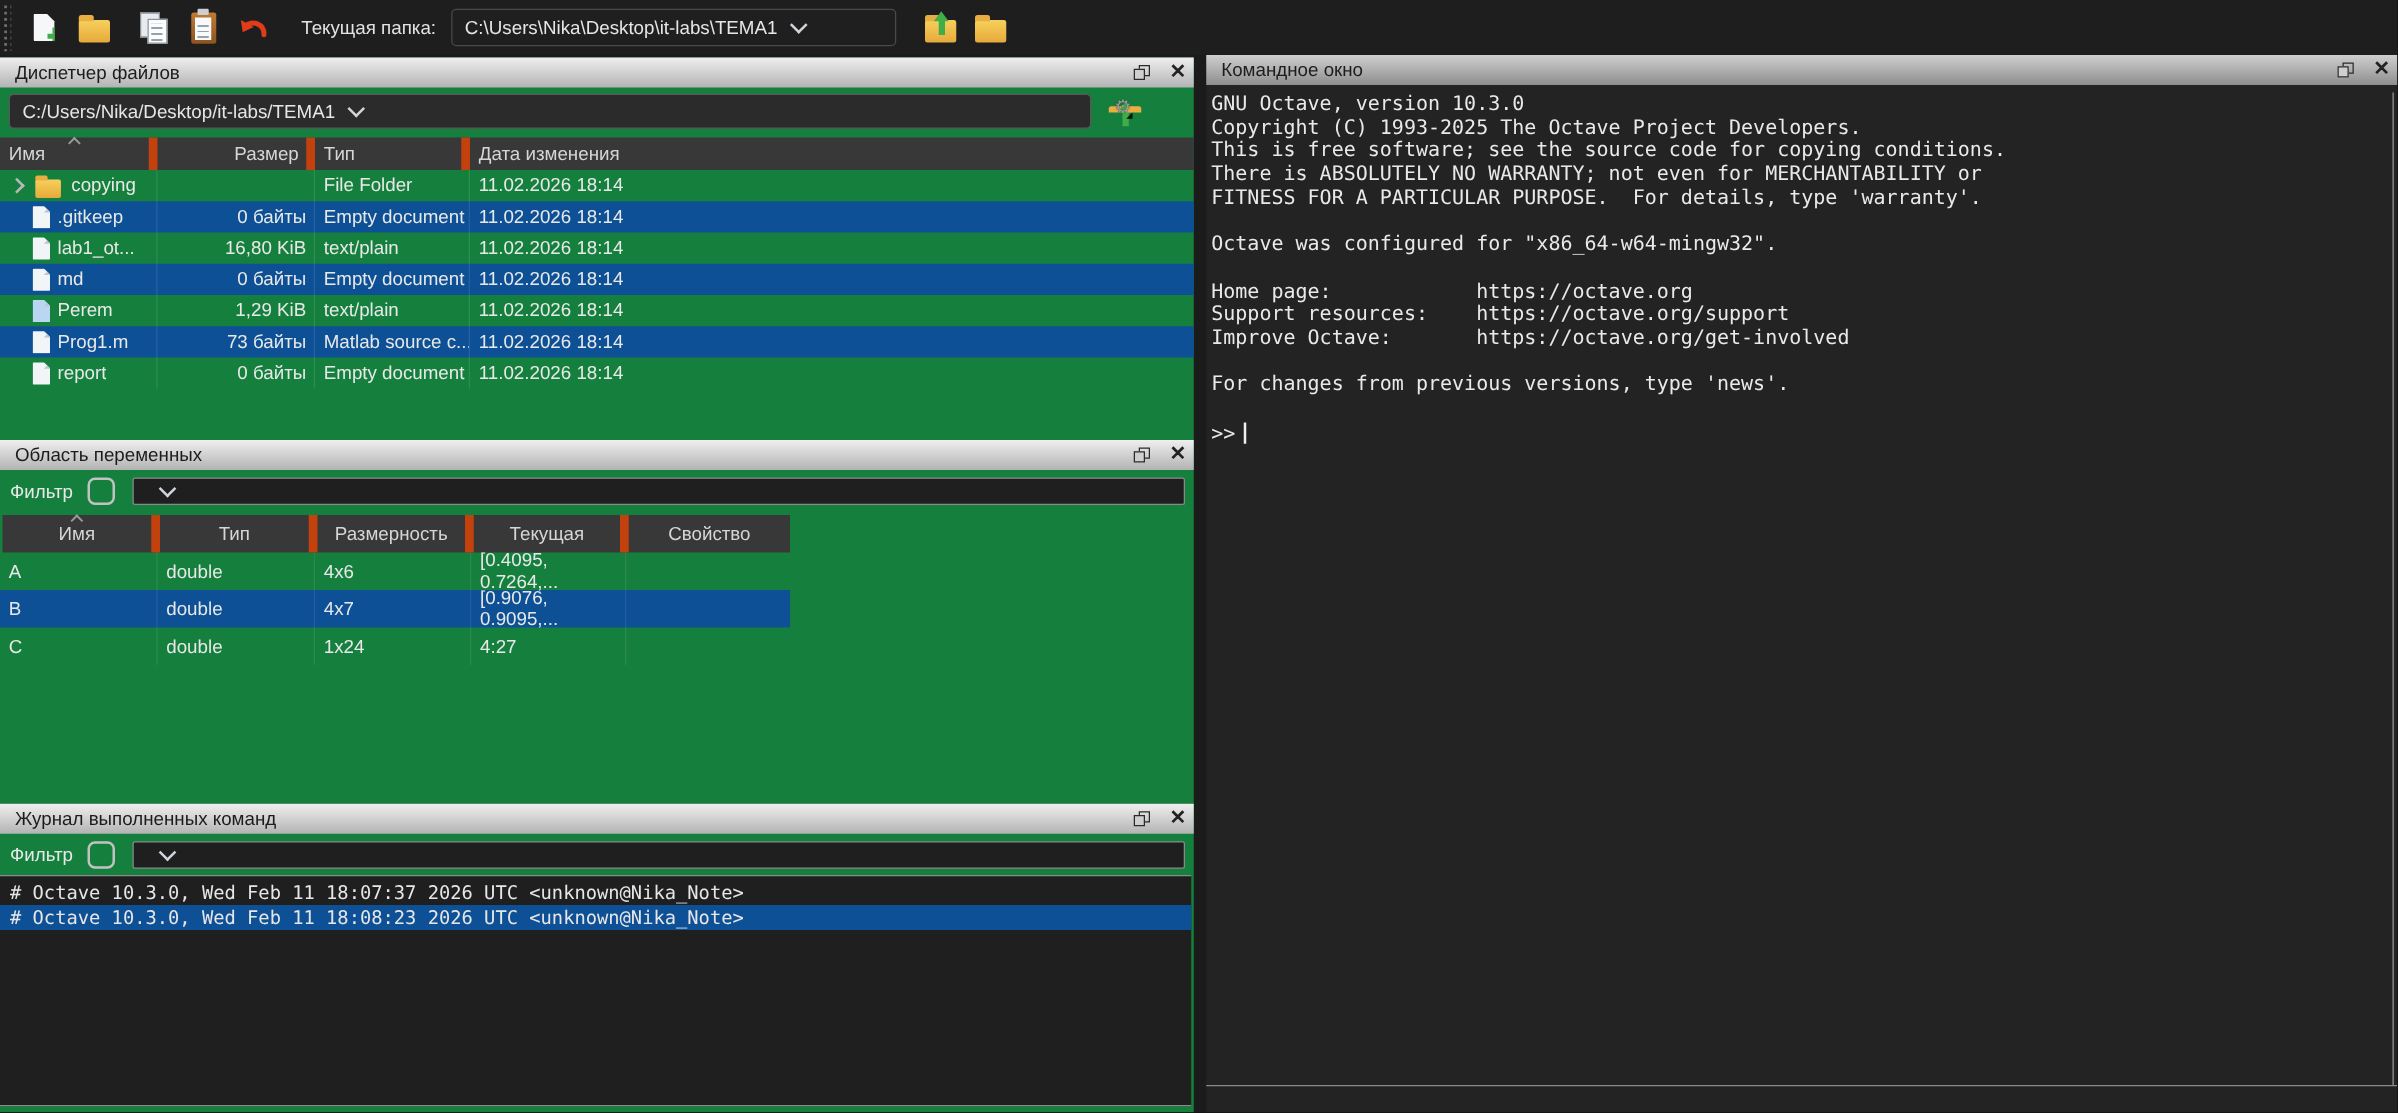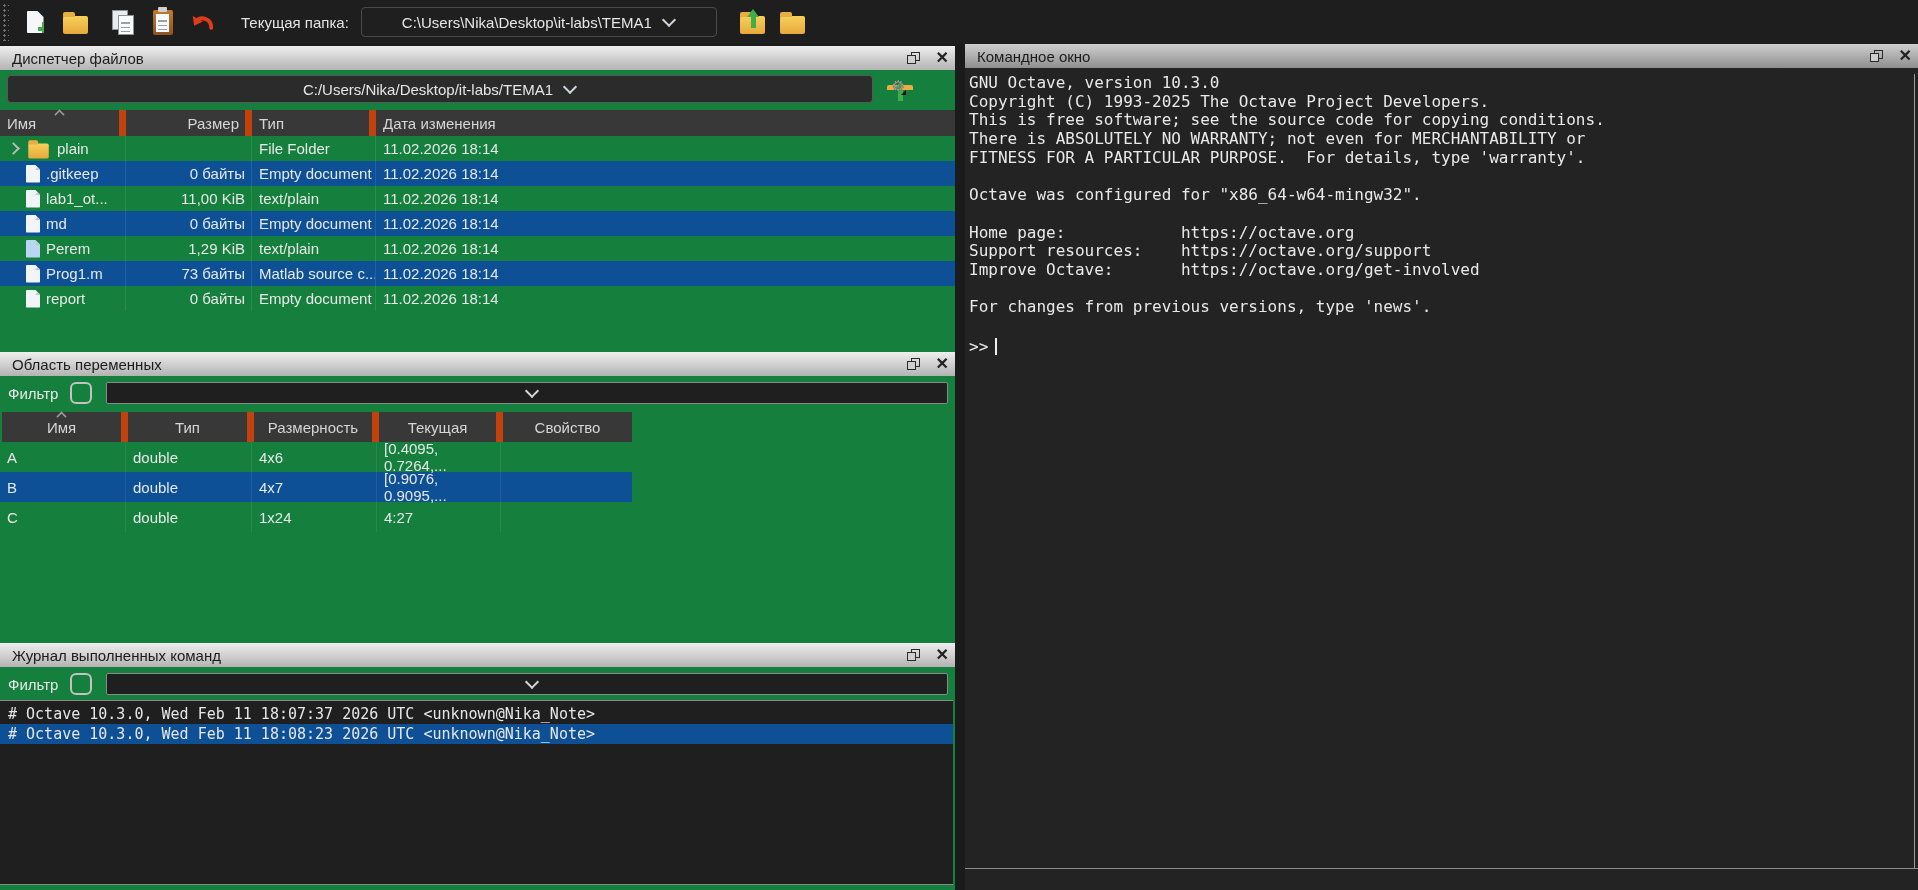--- a/index.html
+++ b/index.html
@@ -5,21 +5,21 @@
   html,body{margin:0;padding:0;background:#101010;}
   .app{position:relative;width:1918px;height:890px;background:#1b1b1b;overflow:hidden;
        font-family:"Liberation Sans",sans-serif;color:#e8e8e8;font-size:15px;}
 
   
   .toolbar{position:absolute;left:0;top:0;width:1918px;height:44px;background:#1e1e1e;display:flex;align-items:center;}
   .drag-handle{width:7px;height:38px;margin-left:2px;
      background-image:radial-gradient(circle,#6f6f6f 1px,transparent 1.4px);background-size:5px 5px;}
   .tb-btn{background:transparent;border:none;width:40px;height:40px;display:flex;align-items:center;justify-content:center;cursor:pointer;padding:0;}
   .tb-label{margin:0 12px 0 18px;color:#e3e3e3;}
-  .combo{display:flex;align-items:center;justify-content:center;background:#1f1f1f;border:1px solid #4a4a4a;border-radius:4px;height:30px;padding:0 10px;box-sizing:border-box;color:#e6e6e6;}
+  .combo{display:flex;align-items:center;justify-content:flex-start;background:#1f1f1f;border:1px solid #4a4a4a;border-radius:4px;height:30px;padding:0 10px;box-sizing:border-box;color:#e6e6e6;}
   .combo .val{white-space:nowrap;overflow:hidden;}
   .chev-down{width:8px;height:8px;border-right:2px solid #d2d6dc;border-bottom:2px solid #d2d6dc;transform:rotate(45deg);margin:-4px 2px 0 12px;flex:none;}
 
   
   .ic-folder{position:relative;width:25px;height:18px;background:linear-gradient(#f7d05b,#e7a93c);border-radius:2px;margin-top:5px;}
   .ic-folder::before{content:"";position:absolute;top:-4px;left:0;width:12px;height:5px;background:#e9ae41;border-radius:2px 2px 0 0;}
   .ic-folder.small{transform:scale(.82);}
   .up-arrow{position:absolute;left:7px;top:-7px;width:0;height:0;}
   .up-arrow::before{content:"";position:absolute;left:0;top:0;border-left:6px solid transparent;border-right:6px solid transparent;border-bottom:8px solid #3fae49;}
   .up-arrow::after{content:"";position:absolute;left:3.5px;top:7px;width:5px;height:12px;background:#3fae49;}
@@ -174,21 +174,21 @@
           <span>Дата изменения</span>
         </div>
     </div>
     <div class="rows" style="top:90px" id="file-rows">
         <div class="frow">
     <div class="c c-name">
       <span class="chev-slot">
               <span class="chev-right" style="display: inline-block;"></span>
             </span>
       <span class="row-icon ic-folder small"></span>
-      <span class="ellip">plain</span>
+      <span class="ellip">copying</span>
     </div>
     <div class="c c-size"></div>
     <div class="c c-type">
             <span class="ellip">File Folder</span>
           </div>
     <div class="c c-date">11.02.2026 18:14</div>
   </div>
         <div class="frow selected">
     <div class="c c-name">
       <span class="chev-slot"></span>
@@ -200,21 +200,21 @@
             <span class="ellip">Empty document</span>
           </div>
     <div class="c c-date">11.02.2026 18:14</div>
   </div>
         <div class="frow">
     <div class="c c-name">
       <span class="chev-slot"></span>
       <span class="row-icon ic-doc"></span>
       <span class="ellip">lab1_ot...</span>
     </div>
-    <div class="c c-size">11,00 KiB</div>
+    <div class="c c-size">16,80 KiB</div>
     <div class="c c-type">
             <span class="ellip">text/plain</span>
           </div>
     <div class="c c-date">11.02.2026 18:14</div>
   </div>
         <div class="frow selected">
     <div class="c c-name">
       <span class="chev-slot"></span>
       <span class="row-icon ic-doc"></span>
       <span class="ellip">md</span>

